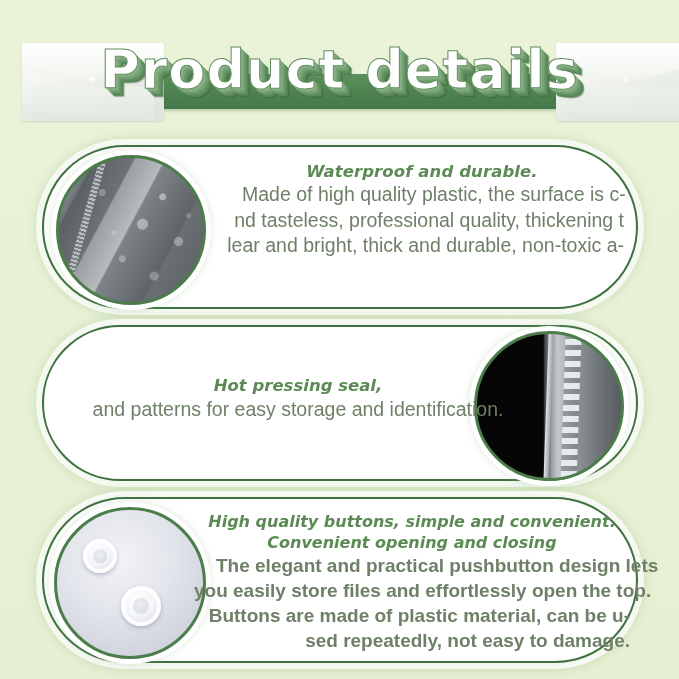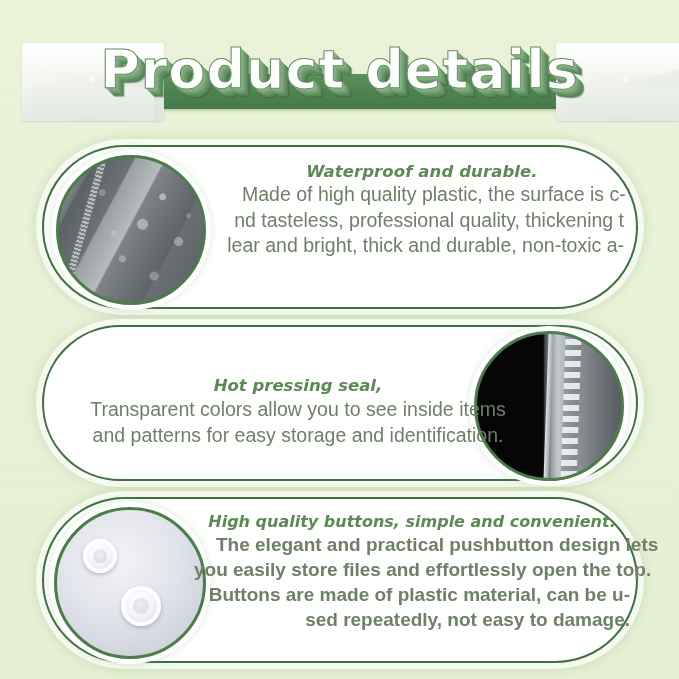--- a/index.html
+++ b/index.html
@@ -193,37 +193,37 @@
   </div>
 
   <div class="card" id="card-2">
     <div class="photo" id="photo-2">
       <div class="rail"></div>
       <div class="seal"></div>
     </div>
     <div class="body-text" id="text-2">
       <div class="heading">Hot pressing seal,</div>
       <div class="para c2">
-        <div>Transparent colors allow you to see inside items</div>
         <div>and patterns for easy storage and identification.</div>
       </div>
     </div>
   </div>
 
   <div class="card" id="card-3">
     <div class="photo" id="photo-3">
       <div class="snap a">
           <i></i>
         </div>
       <div class="snap b">
           <i></i>
         </div>
     </div>
     <div class="body-text" id="text-3">
       <div class="heading">High quality buttons, simple and convenient.</div>
+      <div class="heading">Convenient opening and closing</div>
       <div class="para">
         <div class="ind">The elegant and practical pushbutton design lets</div>
         <div>you easily store files and effortlessly open the top.</div>
         <div>Buttons are made of plastic material, can be u-</div>
         <div>sed repeatedly, not easy to damage.</div>
       </div>
     </div>
   </div>
 
 </div>

